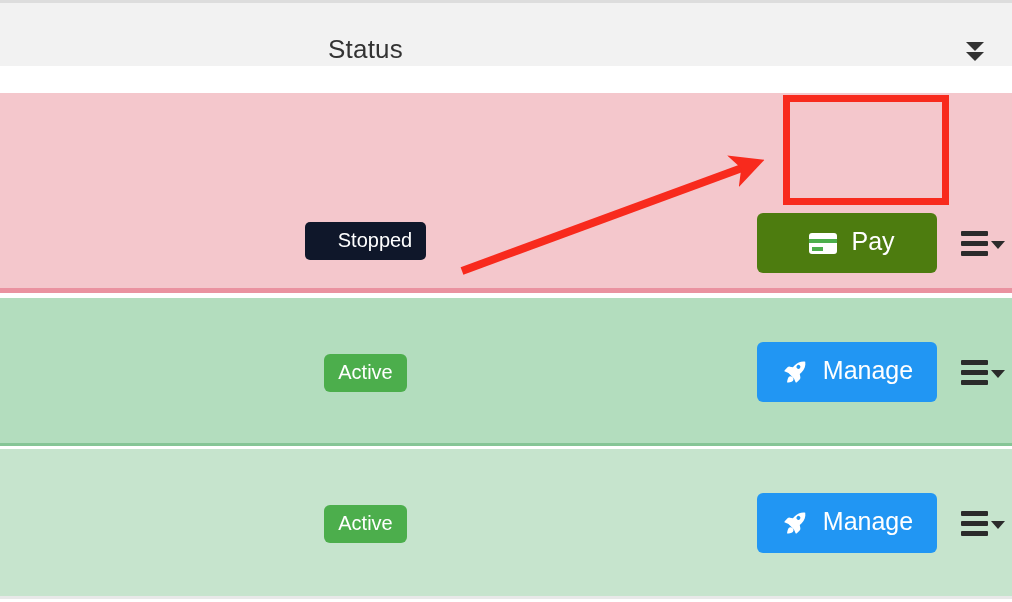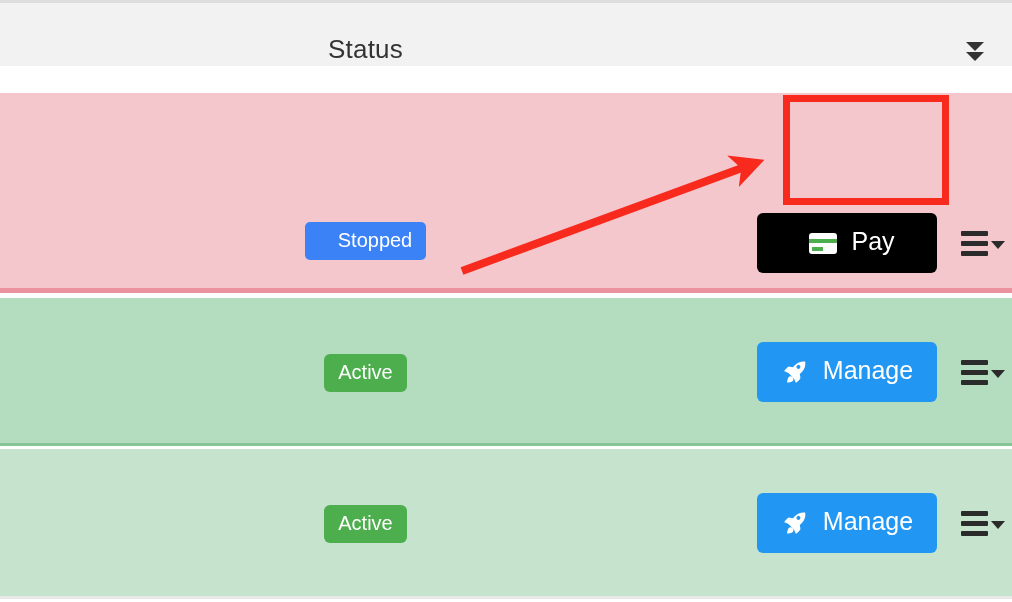--- a/index.html
+++ b/index.html
@@ -105,21 +105,21 @@
 
   .badge {
     display: inline-block;
     padding: 7px 14px 9px;
     border-radius: 5px;
     font-size: 20px;
     line-height: 22px;
     color: #ffffff;
     white-space: nowrap;
   }
-  .badge-stopped { background: #3b82f6; padding-left: 33px; }
+  .badge-stopped { background: #0f172a; padding-left: 33px; }
   .badge-active  { background: #4cae4c; border-radius: 6px; }
 
   
   .cell-actions {
     position: absolute;
     display: flex;
     align-items: center;
   }
   .row-1 .cell-actions { left: 757px; top: 120px; }
   .row-2 .cell-actions { left: 757px; top: 44px; }
@@ -133,21 +133,21 @@
     height: 60px;
     padding: 0 22px;
     min-width: 180px;
     border: none;
     border-radius: 6px;
     font-family: "Liberation Sans", sans-serif;
     font-size: 25px;
     color: #ffffff;
     cursor: pointer;
   }
-  .btn-pay    { background: #000000; padding-left: 32px; }
+  .btn-pay    { background: #4d7c0f; padding-left: 32px; }
   .btn-manage { background: #2a9df4; }
   .btn-manage { background: #2196f3; }
 
   .btn-label { line-height: 1; padding-bottom: 3px; }
 
   
   .cc-icon {
     position: relative;
     width: 28px;
     height: 21px;

